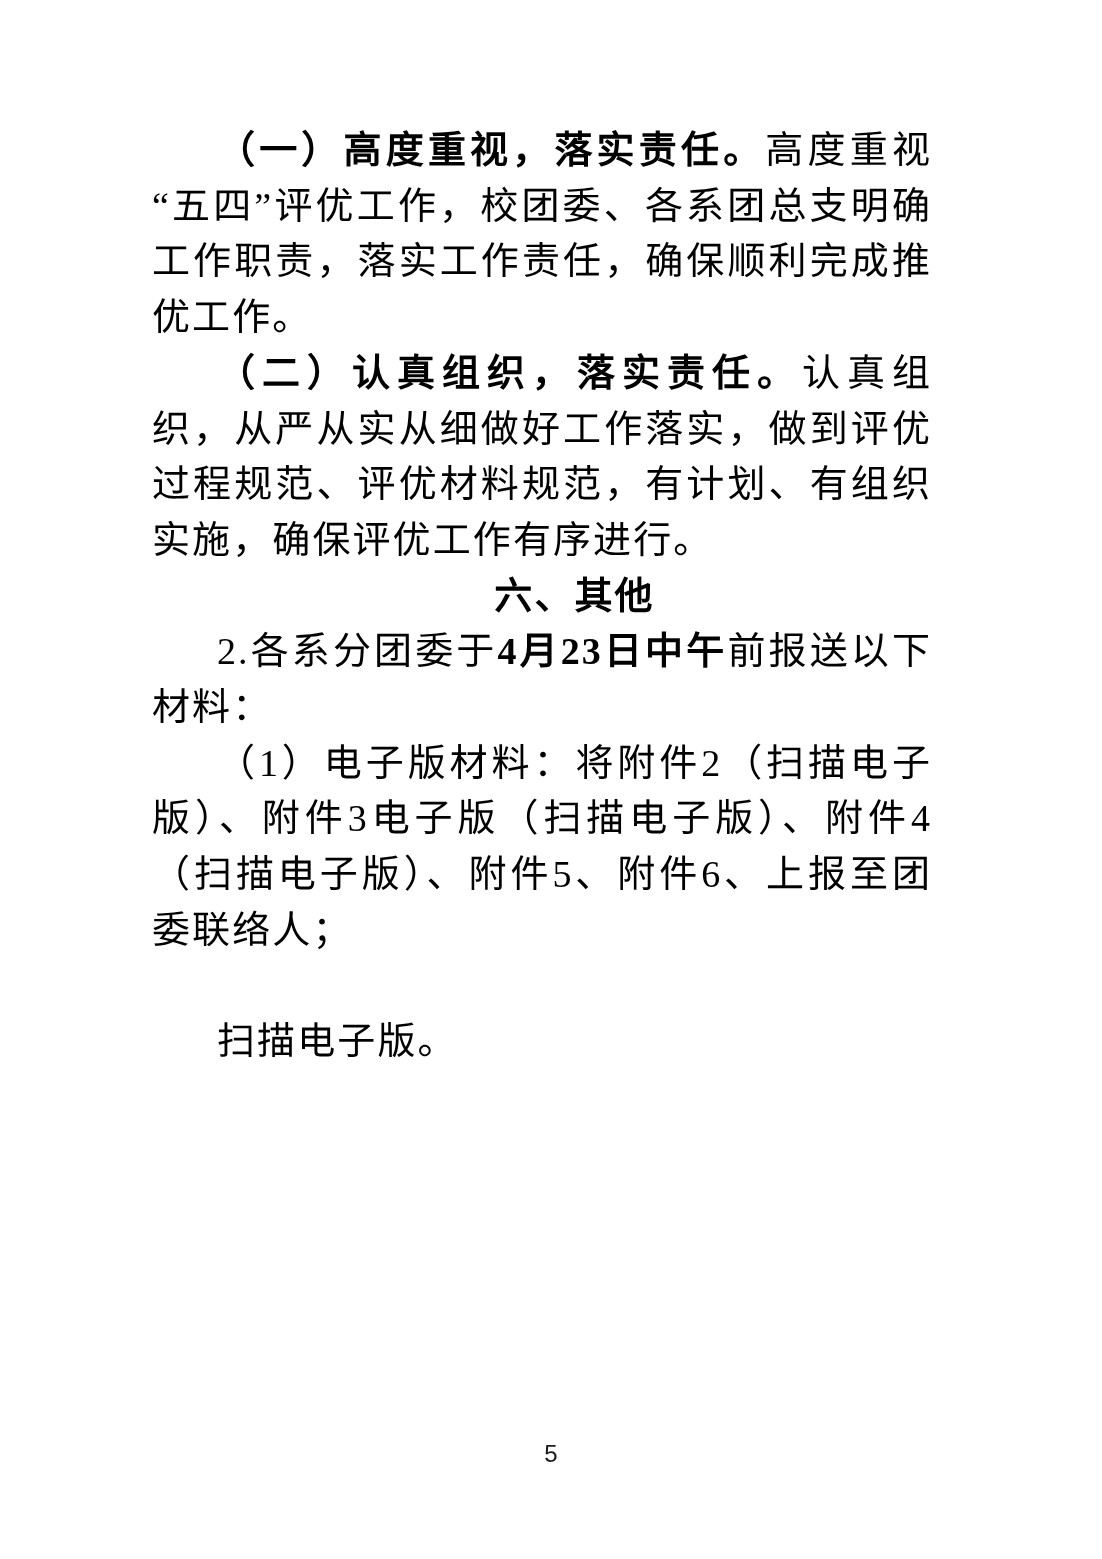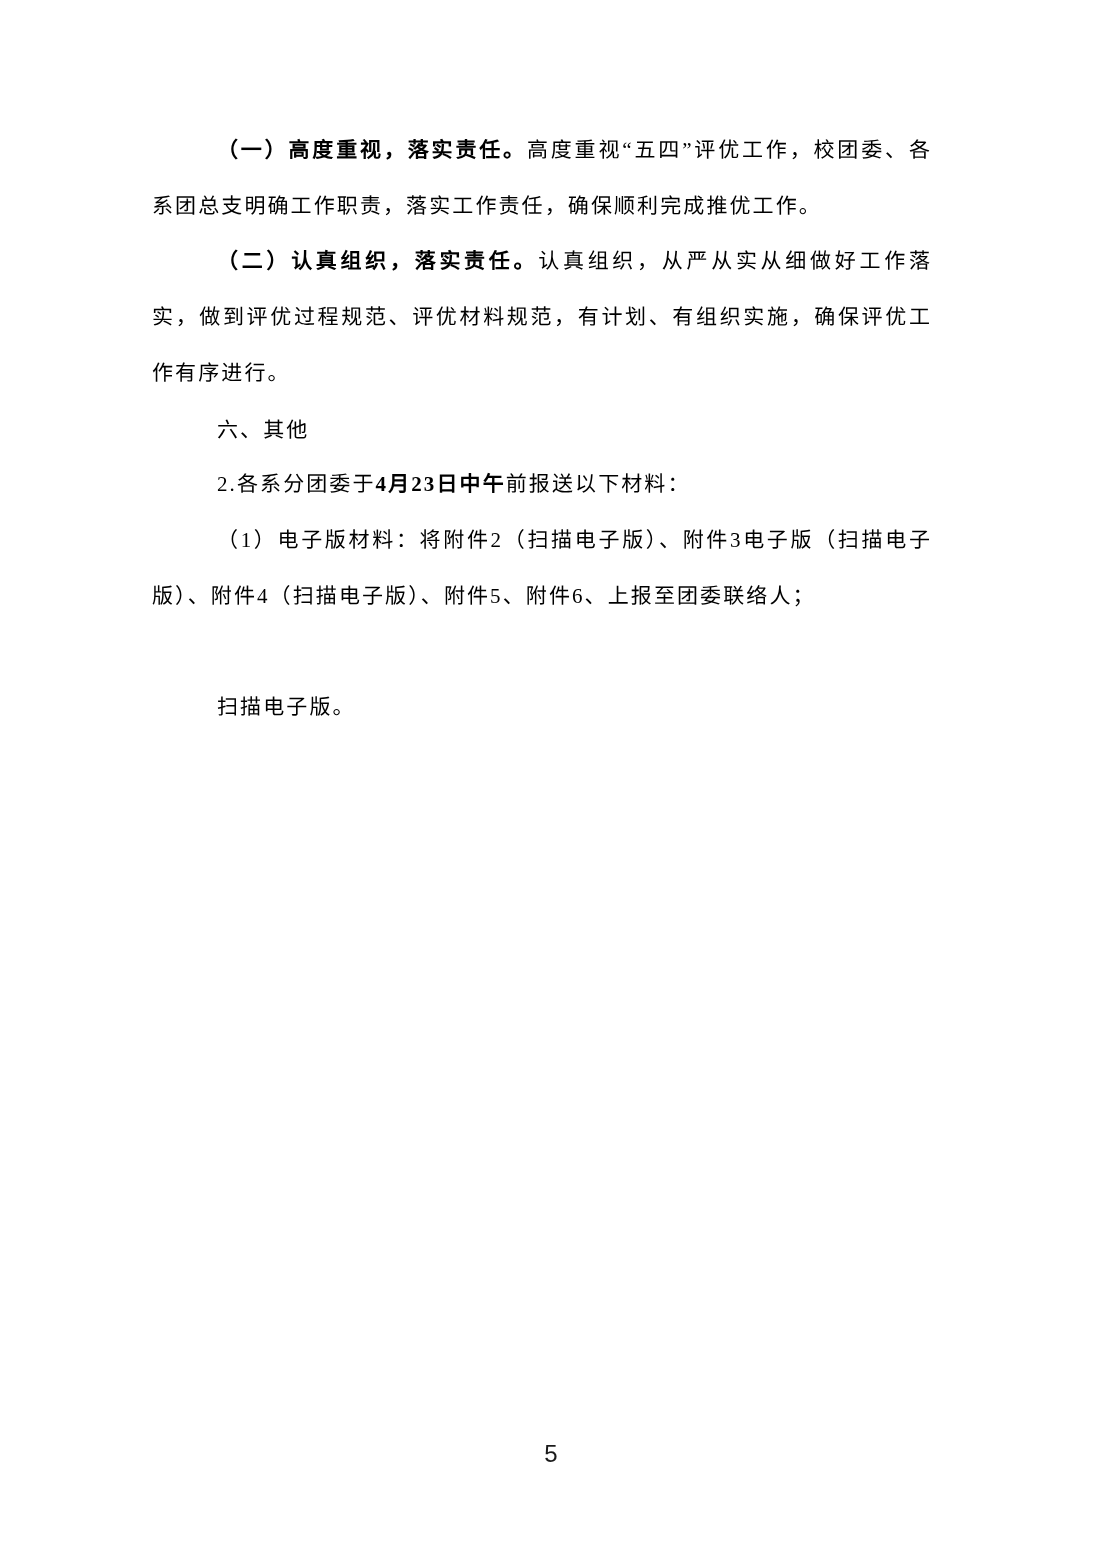--- a/index.html
+++ b/index.html
@@ -17,35 +17,35 @@
     overflow: hidden;
   }
   .content {
     position: absolute;
     left: 152px;
     top: 123px;
     width: 780px;
   }
   p.doc {
     margin: 0;
-    font-size: 21px;
+    font-size: 38px;
     line-height: 55.7px;
     letter-spacing: 2.1px;
     text-align: justify;
     text-justify: inter-ideograph;
     text-indent: 65px;
     color: #000000;
   }
   p.doc .lead {
     font-weight: 700;
   }
   p.doc.heading {
     font-family: "Liberation Sans", sans-serif;
-    font-weight: 400;
-    text-align: left;
+    font-weight: 700;
+    text-align: center;
   }
   p.doc .inline-bold {
     font-weight: 700;
   }
   p.doc.after-blank {
     margin-top: 55.7px;
   }
   .page-number {
     position: absolute;
     left: 0;

